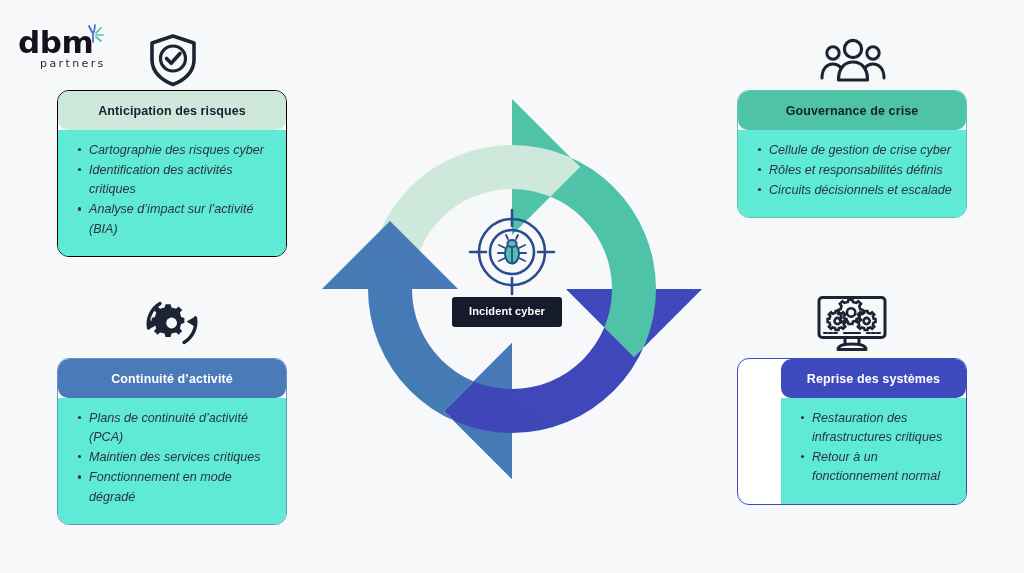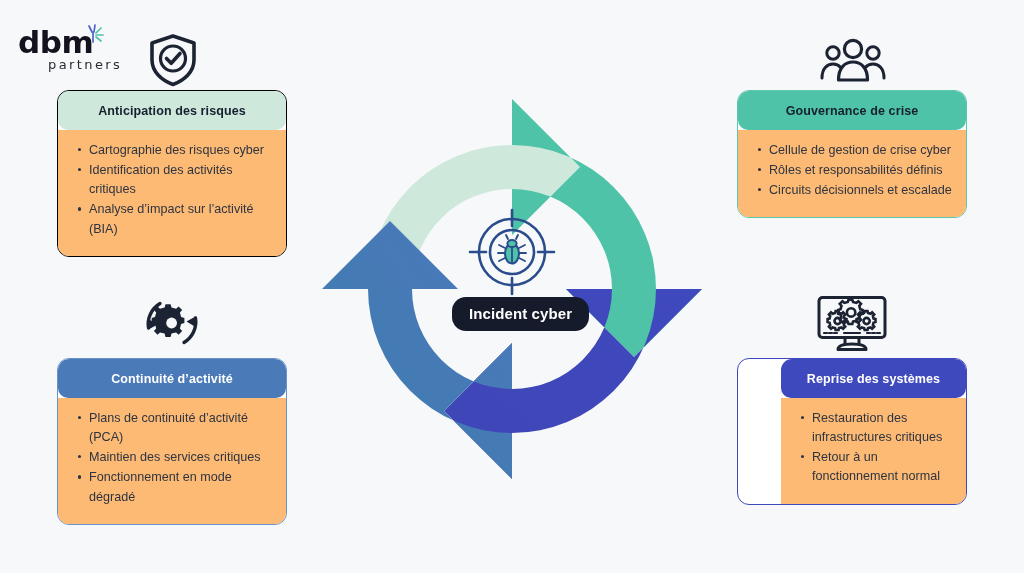--- a/index.html
+++ b/index.html
@@ -14,44 +14,45 @@
 
   
   .logo{position:absolute;left:18px;top:27px;width:100px;height:44px;}
   .logo-word{
     font-family:"DejaVu Sans",sans-serif;
     font-weight:700;font-size:31px;letter-spacing:-0.5px;
     color:#14121f;line-height:1;position:absolute;left:0;top:0;
   }
   .logo-burst{position:absolute;left:62px;top:-4px;width:26px;height:26px;}
   .logo-sub{
-    position:absolute;left:30px;top:30px;
+    position:absolute;left:22px;top:30px;
     font-family:"DejaVu Sans",sans-serif;
-    font-size:13px;letter-spacing:2.4px;color:#2b2b36;font-weight:400;
+    font-size:11px;letter-spacing:2.4px;color:#2b2b36;font-weight:400;
   }
 
   
   .card{
     position:absolute;
     border-radius:12px;
     overflow:hidden;
     background:#FFFFFF;
     box-sizing:border-box;
   }
   .card-head{
     text-align:center;
     font-size:12.5px;
     font-weight:700;
     padding:13px 10px 12px;
     letter-spacing:.1px;
     border-radius:11px 11px 10px 10px;
   }
   .card-body{
     padding:11px 14px 16px 14px;
-    background:#fdba74;
+    background:#5eead4;
+    font-style:italic;
   }
   .card-body ul{
     margin:0;padding:0 0 0 17px;
     list-style:none;
   }
   .card-body li{
     position:relative;
     font-size:12.6px;
     line-height:1.52;
     color:#2e3440;
@@ -79,23 +80,23 @@
 
   
   .cycle{position:absolute;left:308px;top:85px;width:408px;height:408px;}
   .cycle svg{display:block;}
 
   .pill{
     position:absolute;
     left:452px;top:297px;
     background:#151B2B;
     color:#FFFFFF;
-    border-radius:14px;
+    border-radius:3px;
     padding:9px 17px 10px;
-    font-size:15px;
+    font-size:11px;
     font-weight:700;
     letter-spacing:.1px;
     line-height:1;
     white-space:nowrap;
   }
 </style>
 </head>
 <body>
 
 <div class="stage">

